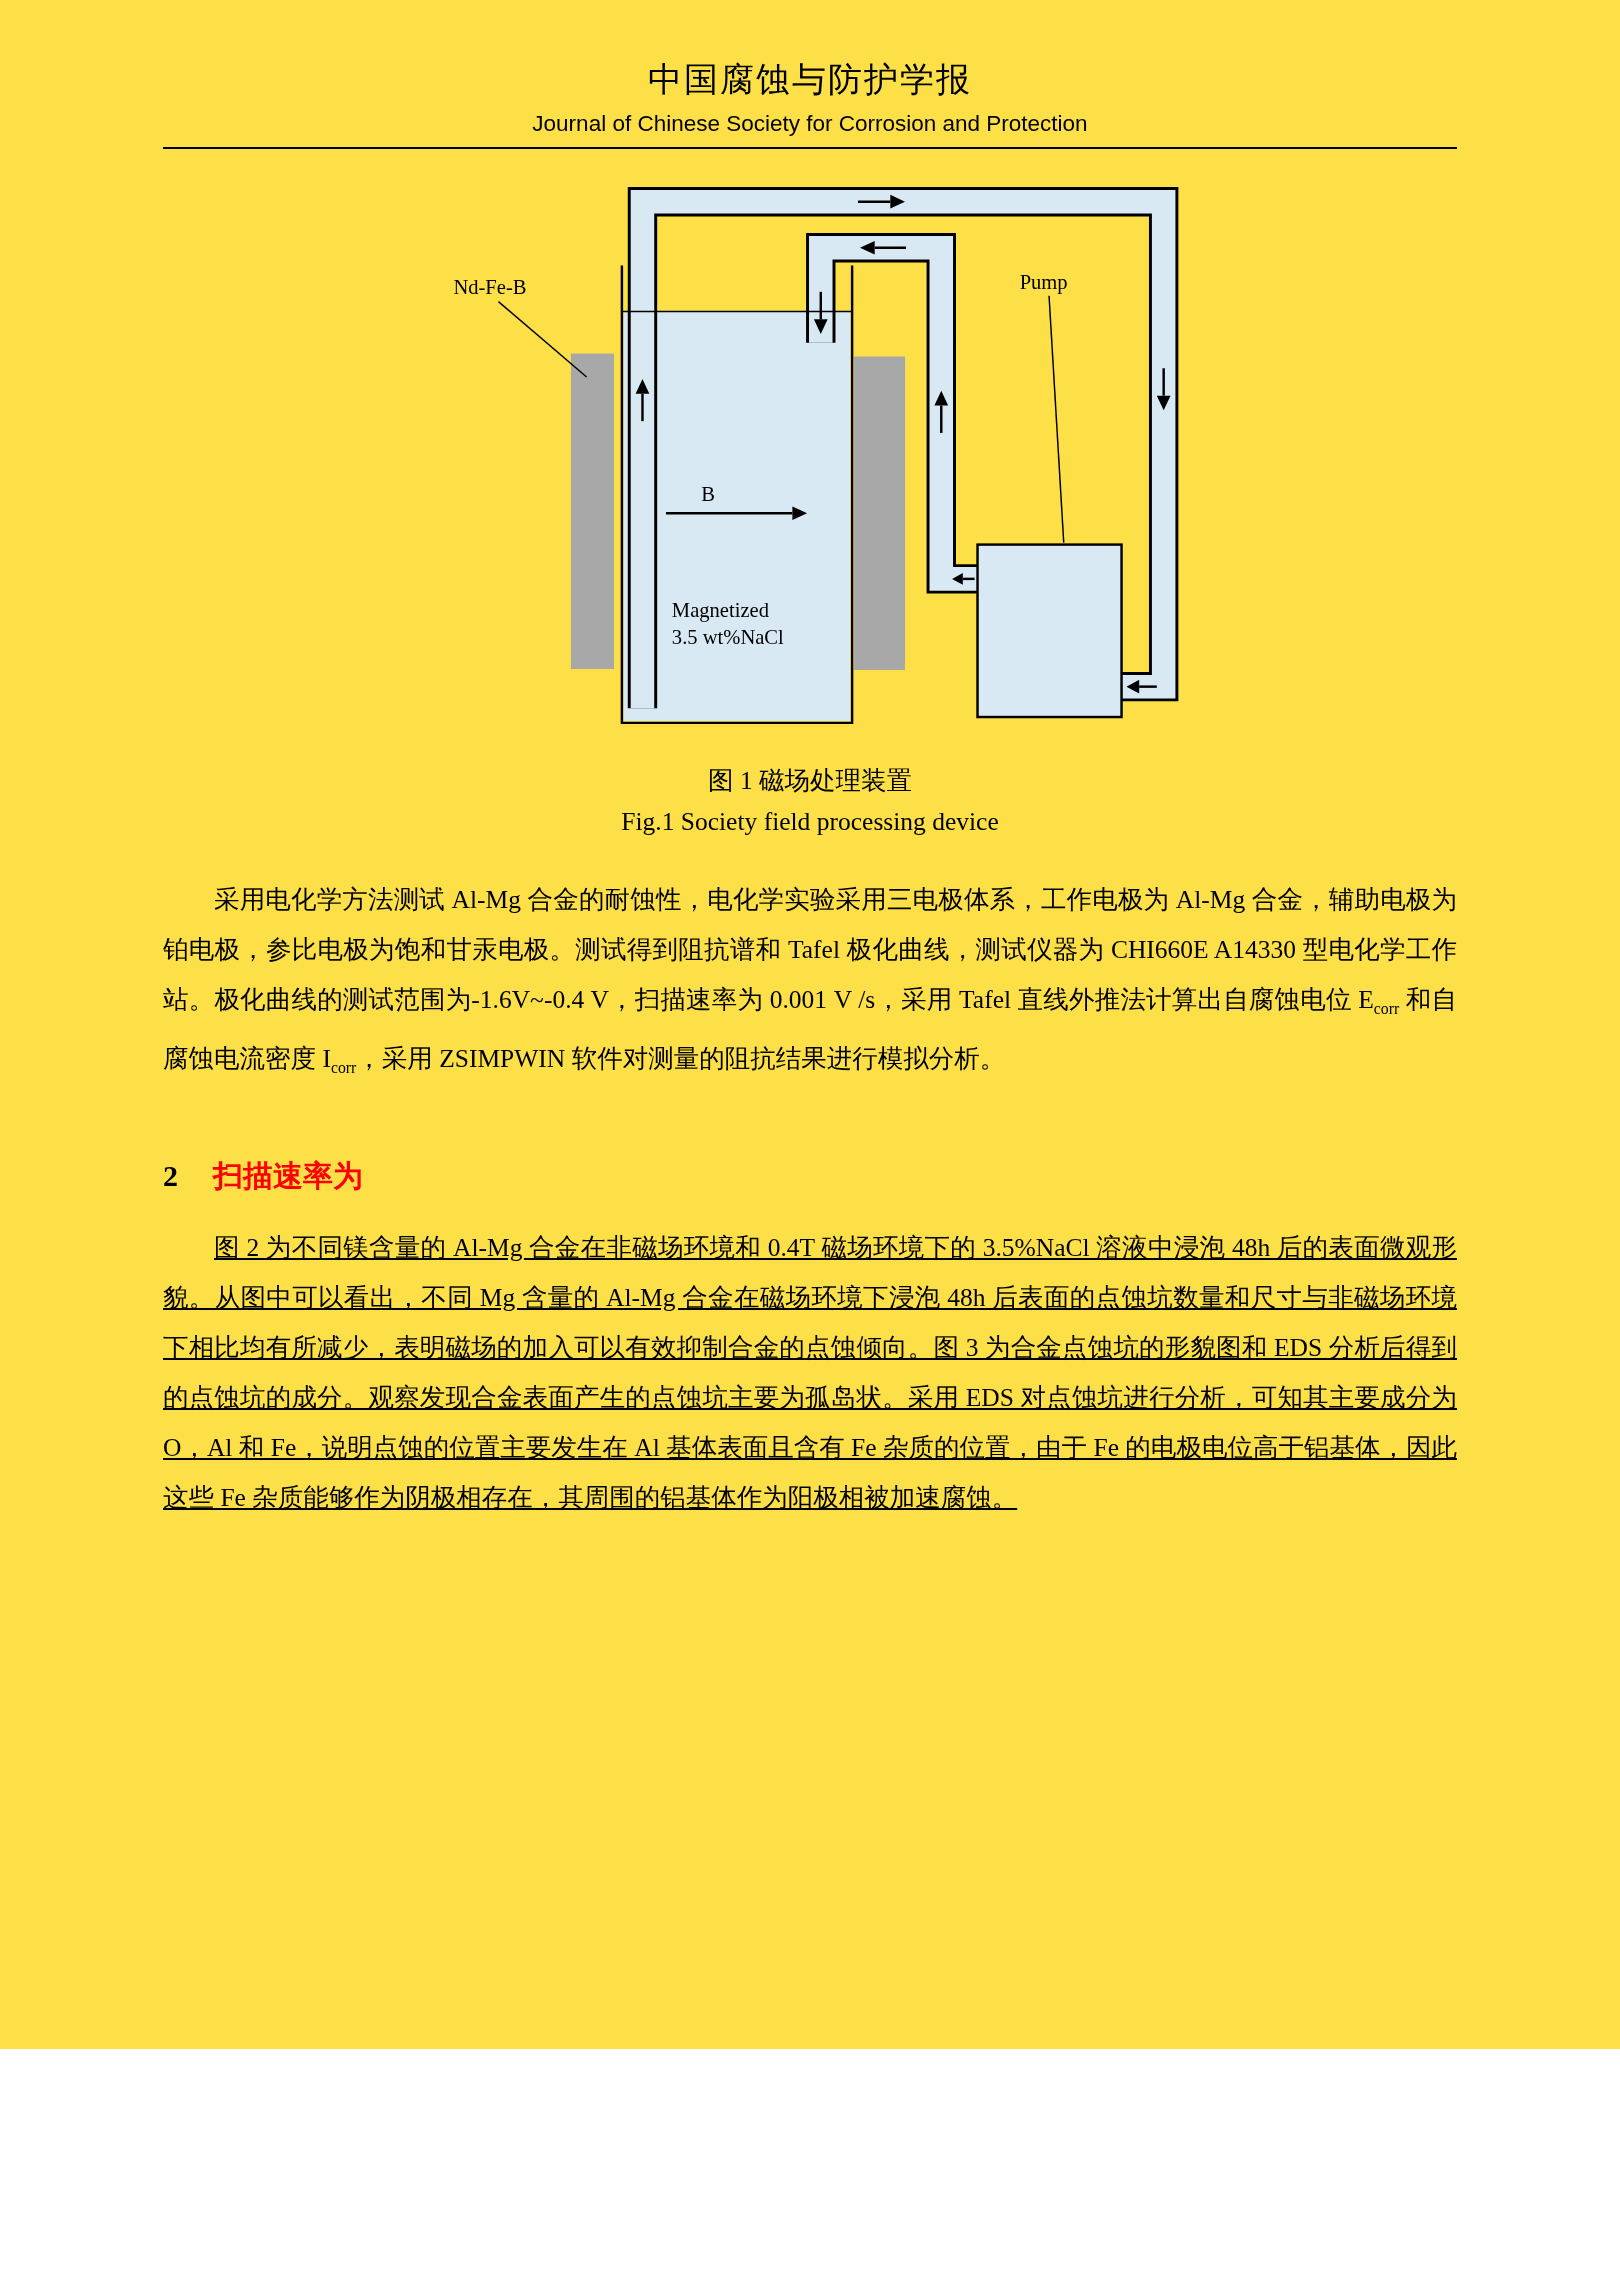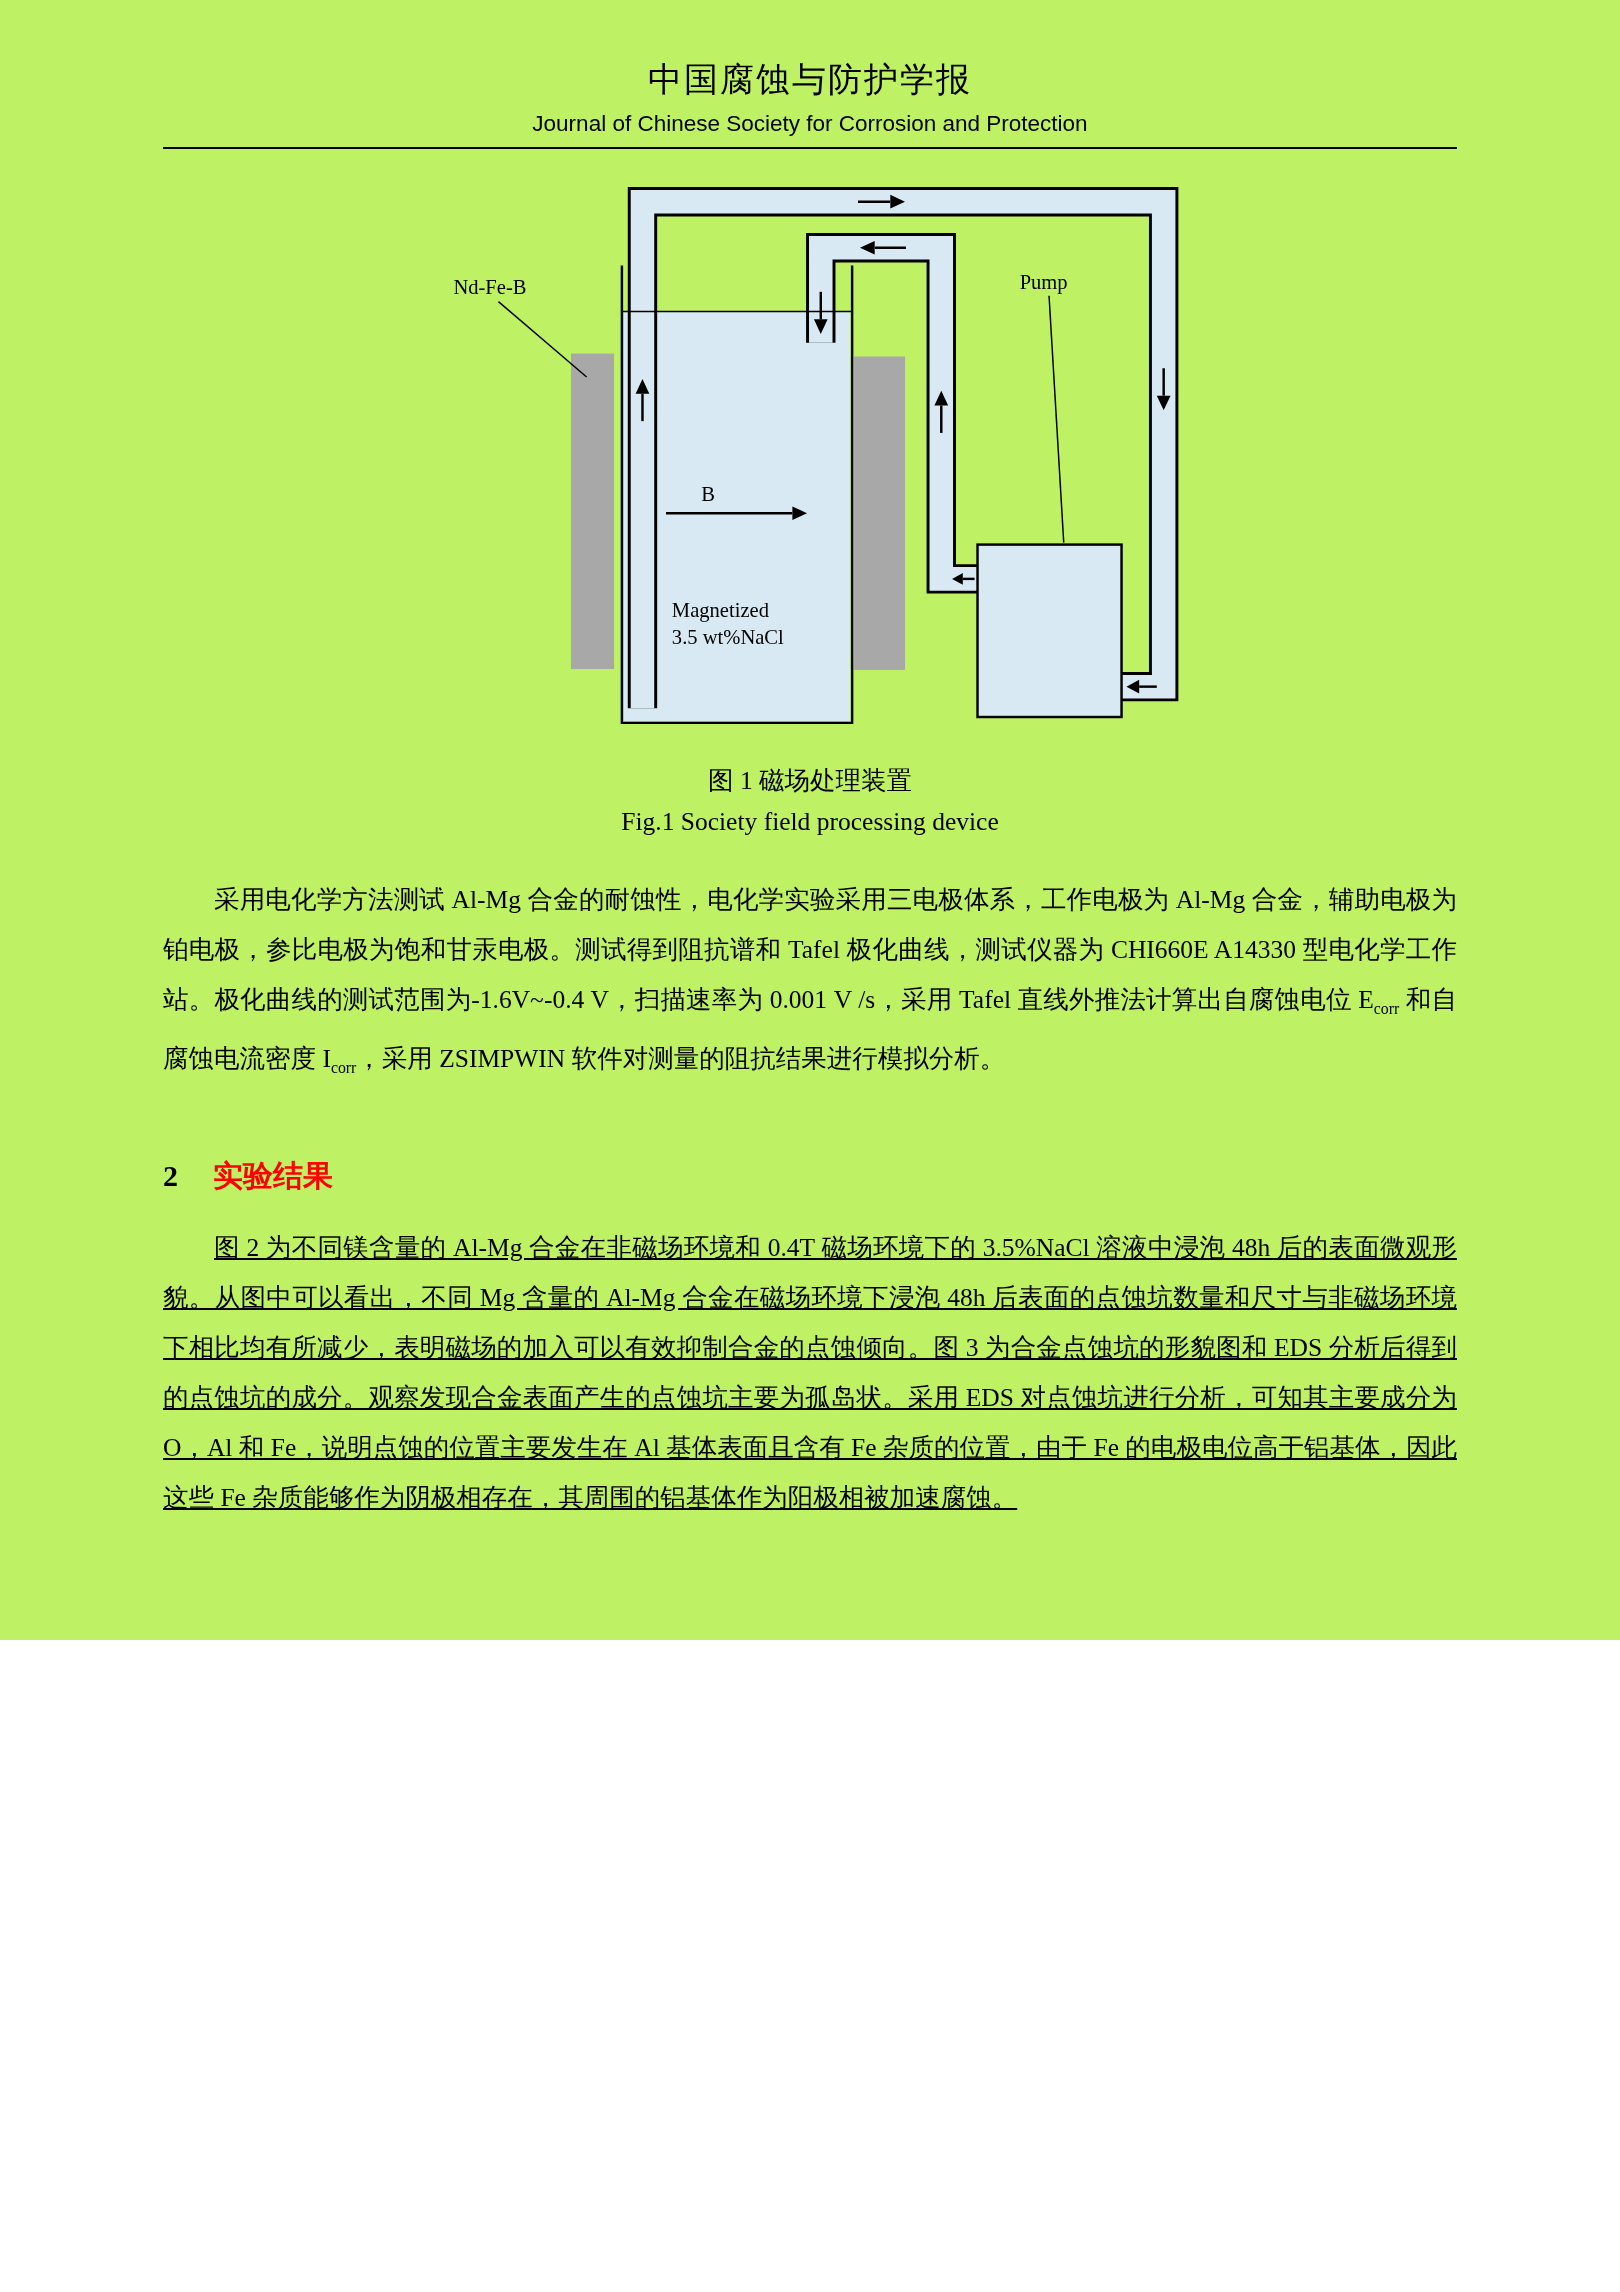--- a/index.html
+++ b/index.html
@@ -1,21 +1,21 @@
 <!DOCTYPE html>
 <html style="--red: #ff0000; --liquid: #d9e9f3; --magnet: #a8a8a8; --text: #000000;"><head>
 <meta charset="utf-8">
 <style>
   html, body { margin: 0; padding: 0; background: #ffffff; }
   .page {
     position: relative;
     width: 1620px;
-    height: 1640px;
+    height: 2049px;
     margin: 0 auto;
-    background: #bef264;
+    background: #fde047;
     box-sizing: border-box;
     padding: 57px 163px 0 163px;
     overflow: hidden;
     font-family: "Liberation Serif", "DejaVu Serif", serif;
     color: var(--text, #000);
   }
   .title-cn {
     text-align: center;
     font-size: 34px;
     letter-spacing: 2px;
@@ -157,18 +157,18 @@
     </svg>
 
     <figcaption>
       <div>图 1  磁场处理装置</div>
       <div>Fig.1 Society field processing device</div>
     </figcaption>
   </figure>
 
   <p class="body-text indent para2"><span>采用电化学方法测试 Al-Mg 合金的耐蚀性，电化学实验采用三电极体系，工作电极为 Al-Mg 合金，辅助电极为铂电极，参比电极为饱和甘汞电极。测试得到阻抗谱和 Tafel 极化曲线，测试仪器为 CHI660E A14330 型电化学工作站。极化曲线的测试范围为-1.6V~-0.4 V，扫描速率为 0.001 V /s，采用 Tafel 直线外推法计算出自腐蚀电位 E</span><sub>corr</sub><span> 和自腐蚀电流密度 I</span><sub>corr</sub><span>，采用 ZSIMPWIN 软件对测量的阻抗结果进行模拟分析。</span></p>
 
-  <h2 class="section-heading"><span class="sec-num">2</span><span class="red">实验结果</span></h2>
+  <h2 class="section-heading"><span class="sec-num">2</span><span class="red">扫描速率为</span></h2>
 
   <p class="body-text indent para3">图 2 为不同镁含量的 Al-Mg 合金在非磁场环境和 0.4T 磁场环境下的 3.5%NaCl 溶液中浸泡 48h 后的表面微观形貌。从图中可以看出，不同 Mg 含量的 Al-Mg 合金在磁场环境下浸泡 48h 后表面的点蚀坑数量和尺寸与非磁场环境下相比均有所减少，表明磁场的加入可以有效抑制合金的点蚀倾向。图 3 为合金点蚀坑的形貌图和 EDS 分析后得到的点蚀坑的成分。观察发现合金表面产生的点蚀坑主要为孤岛状。采用 EDS 对点蚀坑进行分析，可知其主要成分为 O，Al 和 Fe，说明点蚀的位置主要发生在 Al 基体表面且含有 Fe 杂质的位置，由于 Fe 的电极电位高于铝基体，因此这些 Fe 杂质能够作为阴极相存在，其周围的铝基体作为阳极相被加速腐蚀。</p>
 
 </div>
 
 
 </body></html>

